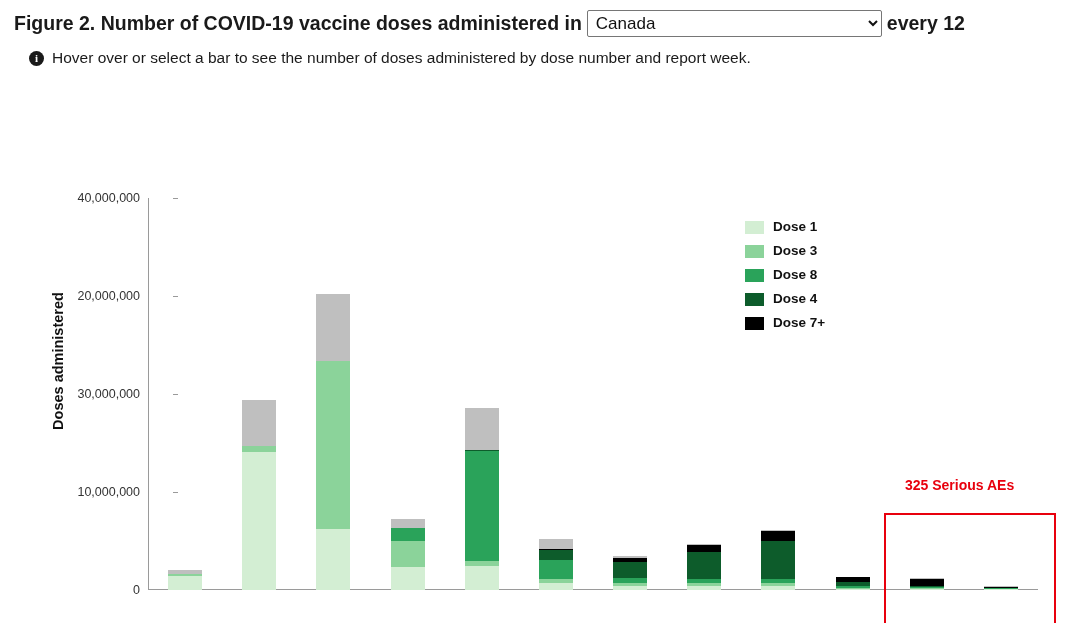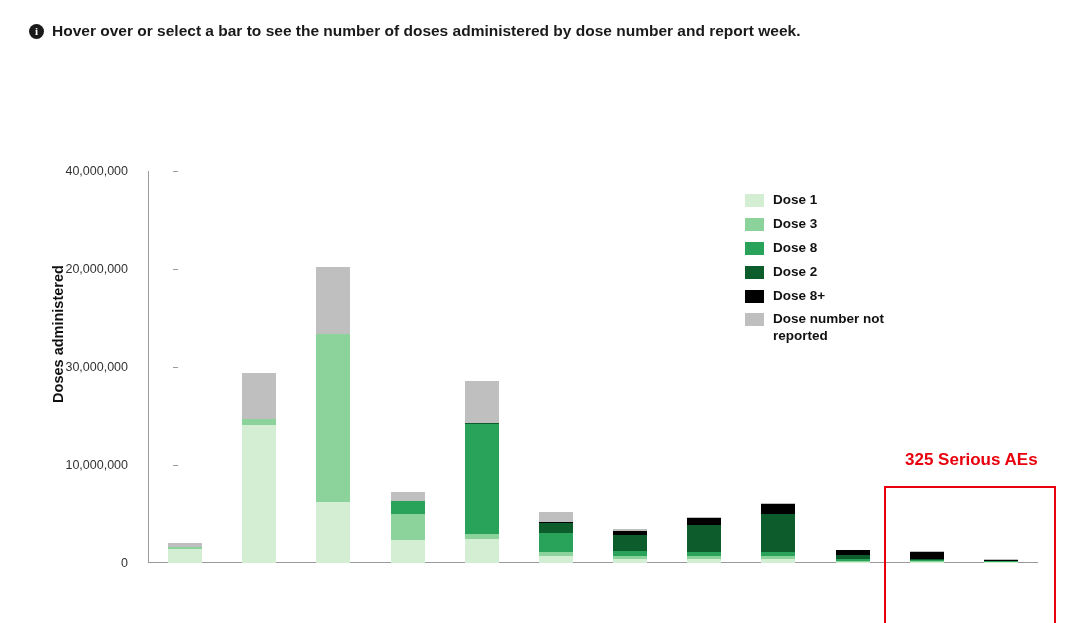--- a/index.html
+++ b/index.html
@@ -65,21 +65,20 @@
     font-weight: bold;
     line-height: 15px;
     text-align: center;
     font-family: "Liberation Serif", serif;
     margin-right: 8px;
     flex: none;
   }
   #hint-text {
     font-size: 15.5px;
     color: #1a1a1a;
-    font-weight: bold;
   }
 
   
   #chart-wrap {
     position: relative;
     width: 1071px;
     height: 500px;
   }
   #plot {
     position: absolute;
@@ -100,21 +99,21 @@
   #x-axis-line {
     position: absolute;
     left: 148px;
     top: 522px;
     width: 890px;
     height: 1px;
     background: #9a9a9a;
   }
   .y-tick-label {
     position: absolute;
-    right: 14px;
+    right: 2px;
     font-size: 12.5px;
     color: #333;
     text-align: center;
     white-space: nowrap;
     transform: translateY(-50%);
   }
   #y-ticks {
     position: absolute;
     left: 30px;
     top: 0;
@@ -187,30 +186,37 @@
     width: 172px;
     height: 175px;
     border: 2.5px solid #e8000d;
     box-sizing: border-box;
     pointer-events: none;
   }
   #ae-annotation {
     position: absolute;
     left: 905px;
     top: 410px;
-    font-size: 17px;
+    font-size: 14px;
     font-weight: bold;
     color: #e8000d;
     white-space: nowrap;
   }
 </style>
 </head>
 <body>
 
 <div id="header">
+  <div class="title-line">
+    <span class="title-text">Figure 2. Number of COVID-19 vaccine doses administered in</span>
+    <select id="region-select">
+      <option>Canada</option>
+    </select>
+    <span class="title-text">every 12</span>
+  </div>
 
   <div id="hint-row">
     <div id="info-icon">i</div>
     <div id="hint-text">Hover over or select a bar to see the number of doses administered by dose number and report week.</div>
   </div>
 </div>
 
 <div id="chart-wrap">
   <div id="y-ticks">
       <div class="y-tick-label" style="top: 523px;">0</div>
@@ -322,28 +328,23 @@
       <div class="legend-row">
         <span class="legend-swatch" style="background: rgb(139, 211, 154);"></span>
         <span class="legend-label">Dose 3</span>
       </div>
       <div class="legend-row">
         <span class="legend-swatch" style="background: rgb(42, 163, 90);"></span>
         <span class="legend-label">Dose 8</span>
       </div>
       <div class="legend-row">
         <span class="legend-swatch" style="background: rgb(13, 92, 43);"></span>
-        <span class="legend-label">Dose 2</span>
+        <span class="legend-label">Dose 4</span>
       </div>
       <div class="legend-row">
         <span class="legend-swatch" style="background: rgb(0, 0, 0);"></span>
-        <span class="legend-label">Dose 8+</span>
-      </div>
-      <div class="legend-row">
-        <span class="legend-swatch" style="background: rgb(191, 191, 191);"></span>
-        <span class="legend-label">Dose number not
-reported</span>
+        <span class="legend-label">Dose 7+</span>
       </div>
     </div>
 
   <div id="highlight-box"></div>
   <div id="ae-annotation">325 Serious AEs</div>
 </div>
 
 </body></html>

